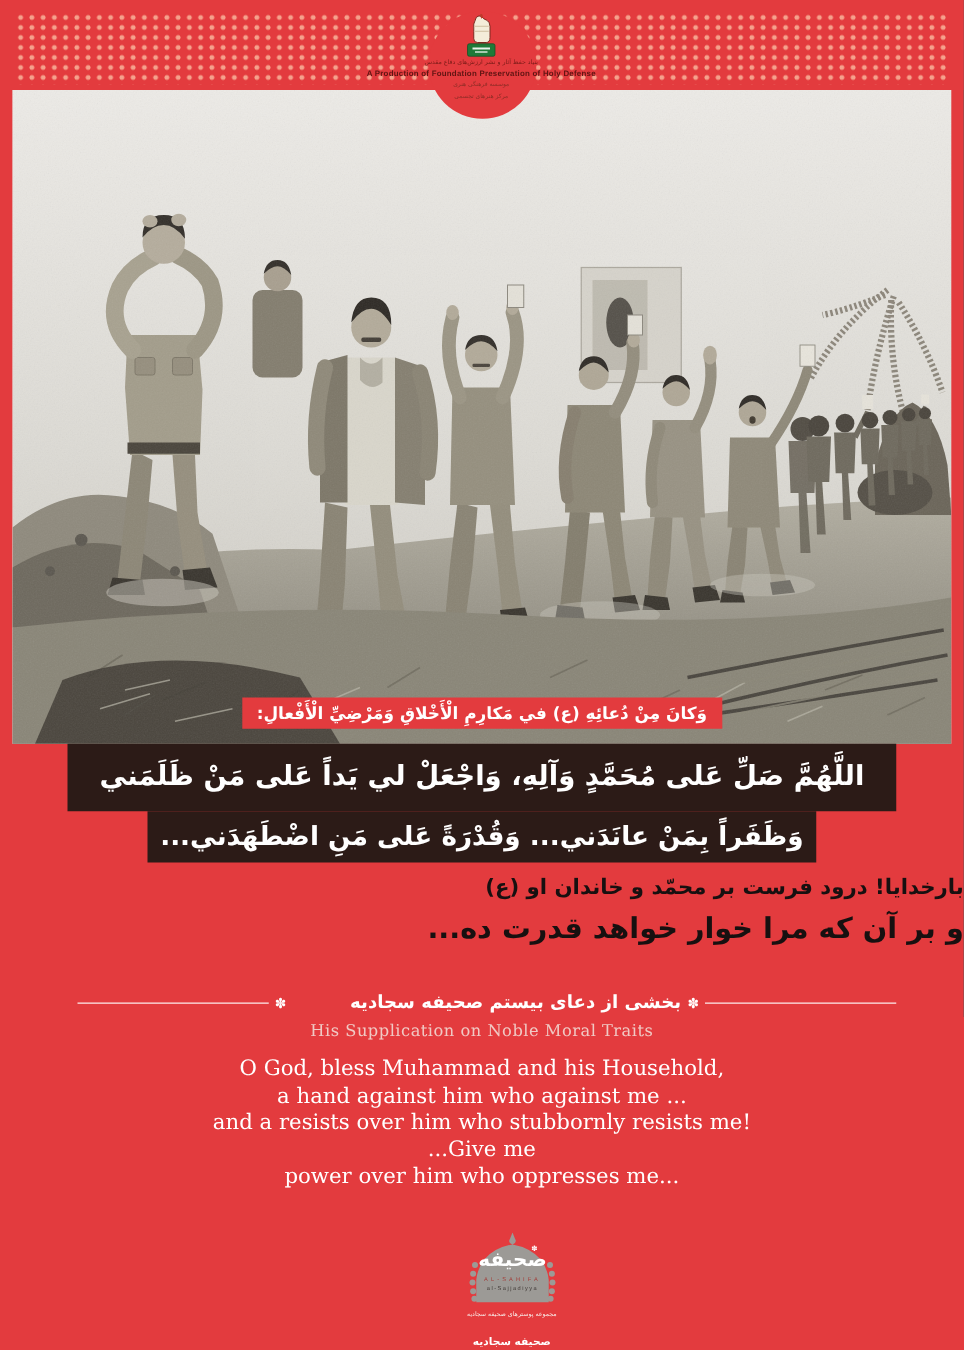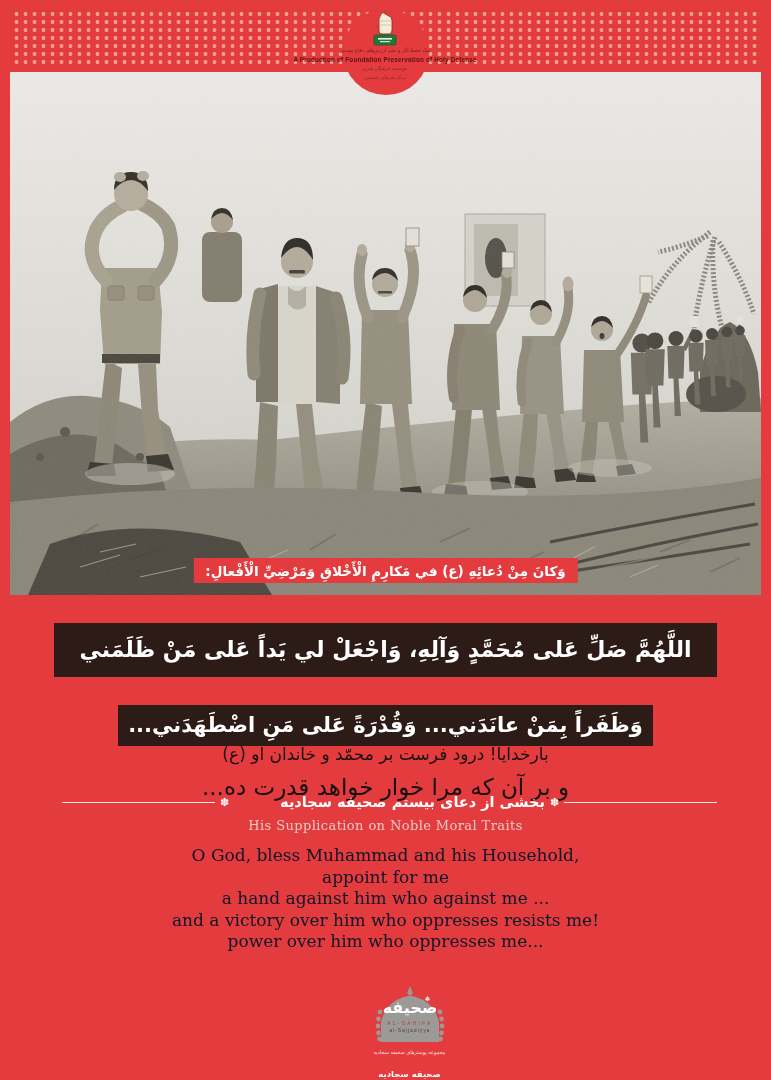--- a/index.html
+++ b/index.html
@@ -29,43 +29,43 @@
   
   .photo{position:absolute;top:72px;left:10px;width:751px;height:523px;background:#e8e7e3;z-index:1;}
   .photo svg{display:block;}
   .intro-label{
     position:absolute;top:558px;left:50%;transform:translateX(-50%);
     background:#e33b3e;color:#fff;font-size:13.5px;font-weight:bold;
     padding:5px 12px 4px;white-space:nowrap;z-index:2;
   }
   
   .ar-band{position:absolute;top:595px;left:0;width:100%;text-align:center;z-index:2;line-height:0;}
-  .ar-line{display:inline-block;background:#2c1b17;color:#fff;font-weight:bold;white-space:nowrap;margin-top:28px;}
+  .ar-line{display:inline-block;background:#2c1b17;color:#fff;font-weight:bold;white-space:nowrap;}
   .ar1{font-size:22px;line-height:54px;height:54px;padding:0 26px;}
   .ar2{font-size:21px;line-height:41px;height:41px;padding:0 10px;}
   
-  .fa-block{position:absolute;top:700px;left:0;width:100%;text-align:center;color:#171010;font-weight:normal;z-index:2;margin-top:44px;}
+  .fa-block{position:absolute;top:700px;left:0;width:100%;color:#171010;font-weight:bold;z-index:2;}
   .fa1{font-size:17px;margin-bottom:10px;}
   .fa2{font-size:15.5px;margin-bottom:10px;}
   .fa3{font-size:23px;}
   
   .divider{position:absolute;top:794px;left:62px;right:54px;display:flex;align-items:center;color:#fff;z-index:2;}
   .hrline{height:1px;background:rgba(255,255,255,.9);flex:1;}
   .flower{font-size:11px;margin:0 5px;color:#fff;}
   .src{font-size:14.5px;font-weight:bold;white-space:nowrap;margin-left:46px;}
   
   .sup-title{
     position:absolute;top:818px;width:100%;text-align:center;
     font-family:"DejaVu Serif","Liberation Serif",serif;
     font-size:13px;color:#f0c9c4;letter-spacing:.4px;z-index:2;
   }
   .en-block{
     position:absolute;top:845px;width:100%;text-align:center;
     font-family:"DejaVu Serif","Liberation Serif",serif;
-    font-size:17px;line-height:21.5px;color:#0f172a;z-index:2;
+    font-size:17px;line-height:21.5px;color:#ffffff;z-index:2;
   }
   
   .footer-logo{position:absolute;top:986px;width:100%;text-align:center;z-index:2;padding-left:24px;}
   .f-small{font-size:5px;color:#f8e9e6;margin-top:3px;}
   .f-name{font-size:8.5px;color:#ffffff;font-weight:bold;margin-top:14px;}
 </style>
 </head>
 <body>
 
 <div class="poster">
@@ -305,23 +305,23 @@
     <span class="hrline"></span>
     <span class="flower">✽</span>
     <span class="src" dir="rtl">بخشی از دعای بیستم صحیفه سجادیه</span>
     <span class="flower">✽</span>
     <span class="hrline"></span>
   </div>
 
   <div class="sup-title">His Supplication on Noble Moral Traits</div>
   <div class="en-block">
     <div>O God, bless Muhammad and his Household,</div>
-    <div>appoint for me</div>
     <div>a hand against him who against me ...</div>
-    <div>and a victory over him who oppresses resists me!</div>
+    <div>and a resists over him who stubbornly resists me!</div>
+    <div>...Give me</div>
     <div>power over him who oppresses me...</div>
   </div>
 
   <div class="footer-logo">
     <svg width="74" height="56" viewBox="0 0 74 56">
       <g fill="#9c9a96">
         <path d="M37 0 L39 5 Q41 8 37 9.5 Q23 12 15 21 Q9 28 8 38 L8 56 L66 56 L66 38 Q65 28 59 21 Q51 12 37 9.5 Q33 8 35 5 Z"></path>
         <circle cx="7" cy="26" r="2.4"></circle>
           <circle cx="5.5" cy="33" r="2.4"></circle>
           <circle cx="5" cy="40" r="2.4"></circle>

